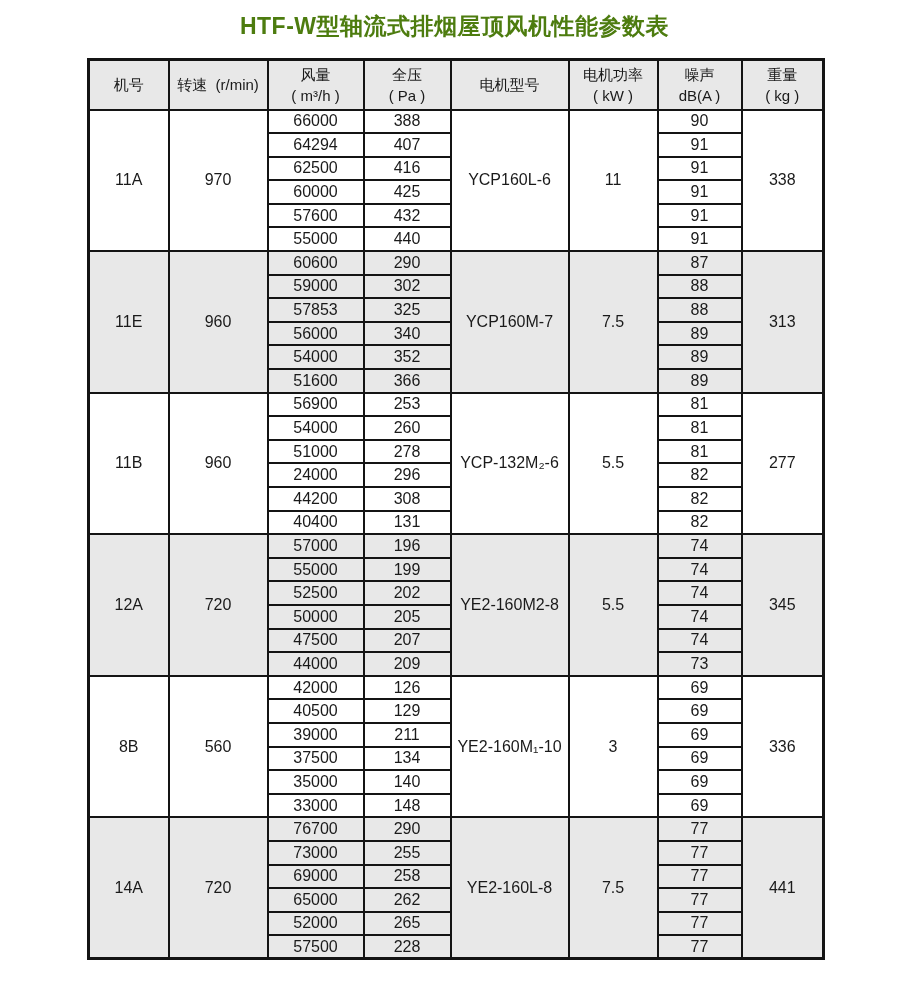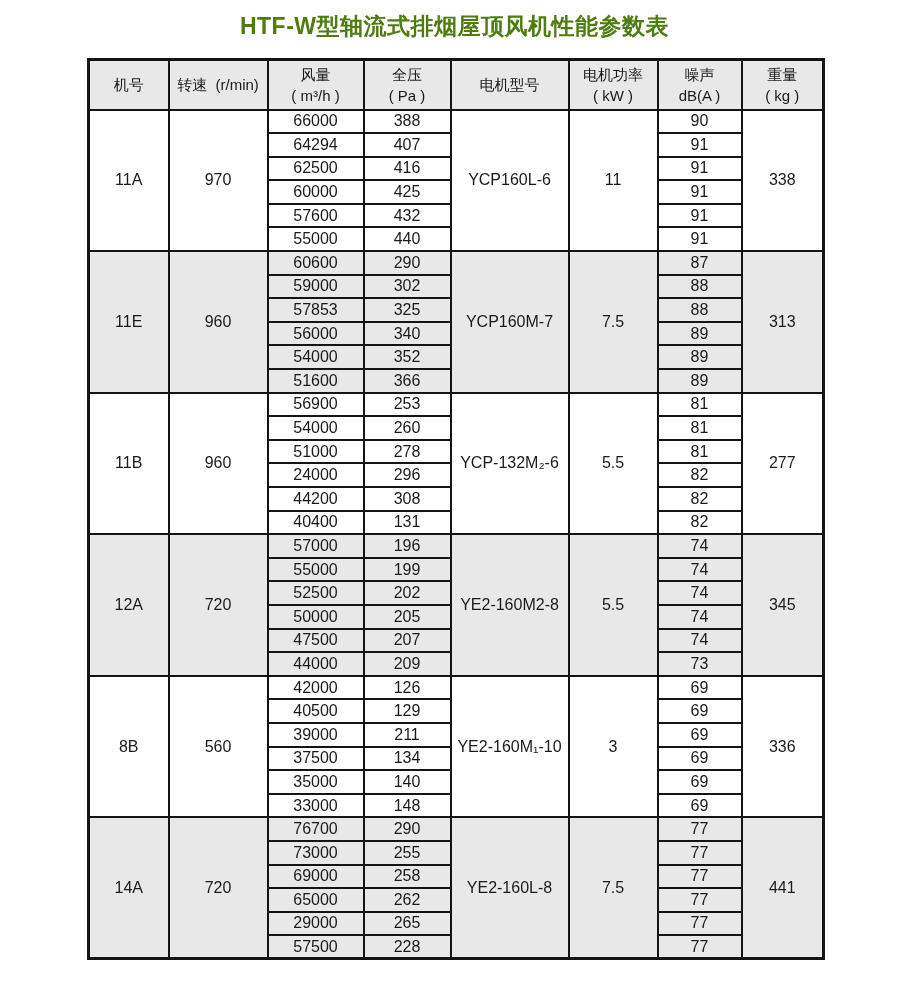--- a/index.html
+++ b/index.html
@@ -302,21 +302,21 @@
           <td>69000</td>
           <td>258</td>
           <td>77</td>
         </tr>
         <tr class="shaded">
           <td>65000</td>
           <td>262</td>
           <td>77</td>
         </tr>
         <tr class="shaded">
-          <td>29000</td>
+          <td>52000</td>
           <td>265</td>
           <td>77</td>
         </tr>
         <tr class="shaded">
           <td>57500</td>
           <td>228</td>
           <td>77</td>
         </tr>
       </tbody>
   </table>

